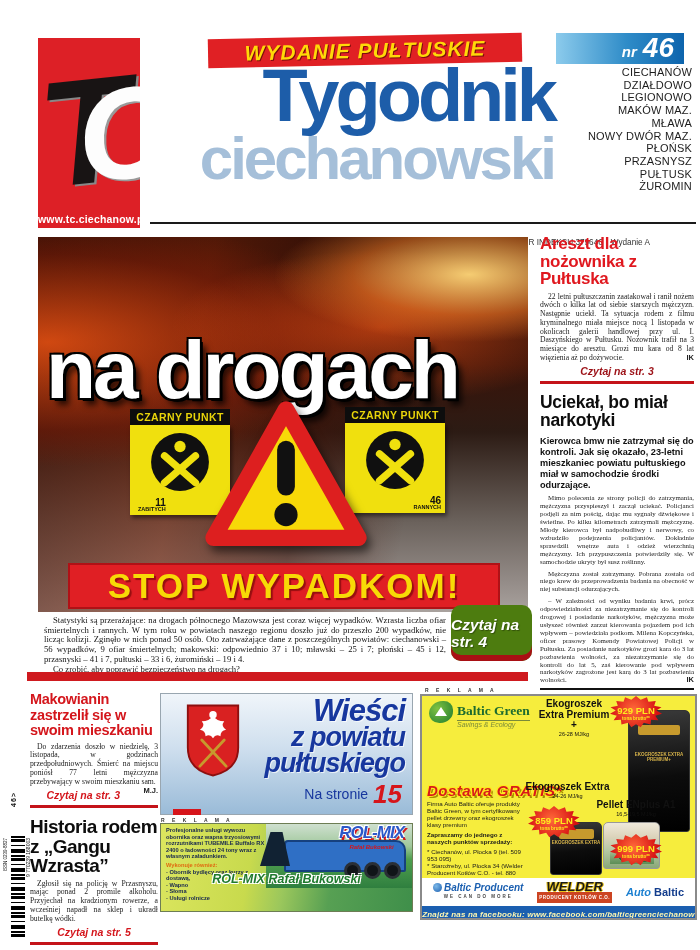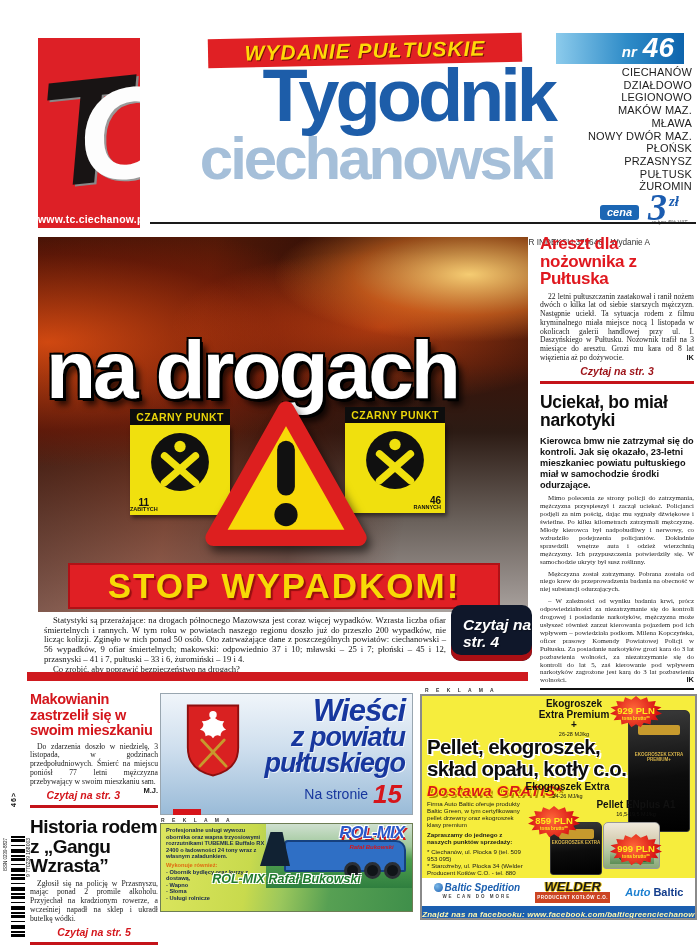--- a/index.html
+++ b/index.html
@@ -64,35 +64,35 @@
   .sign { position:absolute; width:100px; }
   .sign.left  { left:92px;  top:172px; }
   .sign.right { left:307px; top:170px; }
   .sign-label { height:16px; background:#0d0d0d; color:#e8d40a; font-size:10.5px; font-weight:bold;
     display:flex; align-items:center; justify-content:center; letter-spacing:.4px; }
   .sign-body { position:relative; height:90px; background:#f0e00e; box-shadow:2px 3px 4px rgba(0,0,0,.5); }
   .sign-body svg { position:absolute; left:50%; top:6px; transform:translateX(-50%); }
   .sign-num { position:absolute; bottom:2px; color:#111; line-height:7px; font-weight:bold; }
   .sign-num .n { font-size:10px; display:block; }
   .sign-num .c { font-size:5.5px; display:block; }
-  .sign.left  .sign-num { left:0; text-align:center; }
+  .sign.left  .sign-num { left:8px; text-align:right; }
   .sign.right .sign-num { right:4px; text-align:right; }
   .triangle { left:166px; top:152px; width:164px; height:172px; filter:drop-shadow(4px 6px 5px rgba(0,0,0,.55)); }
   .stop-banner { left:30px; top:326px; width:432px; height:46px; background:#e01f24;
     border:2px solid #b01116; display:flex; align-items:center; justify-content:center;
     color:#f8da06; font-weight:bold; font-size:35px; letter-spacing:2px;
     text-shadow:2px 2px 1px rgba(90,0,0,.55); }
 
   
   .stats { left:44px; top:616px; width:402px; font-family:"Liberation Serif", serif;
     font-size:8.7px; line-height:9.7px; text-align:justify; color:#151515; }
   .stats p { text-indent:9px; }
-  .read-badge { background:#0f172a; border-radius:10px; color:#fff; font-style:italic; font-weight:bold;
+  .read-badge { background:#4d7c0f; border-radius:10px; color:#fff; font-style:italic; font-weight:bold;
     display:flex; flex-direction:column; align-items:center; justify-content:center;
-    box-shadow:inset 0 -6px 0 #a90f14; text-shadow:1px 1px 1px rgba(0,0,0,.35);padding-left:12px; }
+    box-shadow:inset 0 -6px 0 #a90f14; text-shadow:1px 1px 1px rgba(0,0,0,.35); }
   .read4 { left:451px; top:605px; width:81px; height:56px; font-size:15.5px; line-height:17px; }
   .lead-redbar { left:27px; top:672px; width:501px; height:9px; background:#cf1a1f; }
 
   
   .rcol { left:540px; top:235px; width:154px; height:452px; overflow:hidden; }
   .head-red   { color:#e0181f; font-size:17px; line-height:17.5px; font-weight:bold; letter-spacing:-.3px; }
   .head-black { color:#0d0d0d; font-size:17.5px; line-height:18px; font-weight:bold; letter-spacing:-.3px; }
   .body-serif { font-family:"Liberation Serif", serif; font-size:7.6px; line-height:8.8px;
     text-align:justify; color:#222; margin-top:5px; text-indent:8px; }
   .body-serif.small { font-size:6.9px; line-height:7.9px; margin-top:4px; }
@@ -266,26 +266,20 @@
   <div class="abs info-line">
     <span>UKAZUJE SIĘ OD 1979 ROKU</span>
     <b>NR 46</b>
     <span>(2081)</span>
     <b>12 LISTOPADA 2019 R.</b>
     <span>NAKŁAD 14 300 EGZ.</span>
     <span>NR INDEKSU 379646</span>
     <span>Wydanie A</span>
   </div>
 
-  <div class="abs price">
-    <span class="cena">cena</span>
-    <span class="price-num">3</span>
-    <span class="price-zl">zł</span>
-    <span class="price-vat">w tym 5% VAT</span>
-  </div>
 
   <div class="abs header-rule"></div>
 
   <div class="abs photo">
     <div class="headline l2">na drogach</div>
 
     <div class="sign left">
       <div class="sign-label">CZARNY PUNKT</div>
       <div class="sign-body">
         <svg width="62" height="62" viewBox="0 0 60 60">
@@ -421,38 +415,41 @@
       <div class="orange">Wykonuje również:</div>
       <div>- Obornik bydlęcy oraz kurzy z dostawą,</div>
       <div>- Wapno</div>
       <div>- Słoma</div>
       <div>- Usługi rolnicze</div>
     </div>
     <div class="rm-owner">ROL-MIX Rafał Bukowski</div>
   </div>
 
   <div class="abs baltic">
+    <div class="bg-logo">
+      <span class="leaf"></span>
+      <span>
+        <span class="bg-name">Baltic Green</span>
+        <div class="bg-sub">Savings &amp; Ecology</div>
+      </span>
+    </div>
 
     <div class="bprod bp1">
       <div class="pname">Ekogroszek Extra Premium +</div>
       <div class="pspec">26-28 MJ/kg</div>
     </div>
     <div class="star star1">
       <span class="pr">929 PLN</span>
       <span class="un">tona brutto**</span>
     </div>
     <div class="bag bag1">
       <div class="gold"></div>
       <div class="glabel">EKOGROSZEK EXTRA PREMIUM+</div>
     </div>
 
-    <div class="b-headline">
-      <div>Pellet, ekogroszek,</div>
-      <div>skład opału, kotły c.o.</div>
-    </div>
     <div class="b-delivery">Dostawa GRATIS*</div>
 
     <div class="bprod bp2">
       <div class="pname">Ekogroszek Extra</div>
       <div class="pspec">24-26 MJ/kg</div>
     </div>
     <div class="star star2">
       <span class="pr">859 PLN</span>
       <span class="un">tona brutto**</span>
     </div>
@@ -480,21 +477,21 @@
       <div class="pname">Pellet ENplus A1</div>
       <div class="pspec">16,5-19,5 MJ/kg</div>
     </div>
     <div class="star star3">
       <span class="pr">999 PLN</span>
       <span class="un">tona brutto**</span>
     </div>
 
     <div class="b-logos">
       <div class="lg-baltic">
-        <span class="globe"></span><span>Baltic Spedition</span>
+        <span class="globe"></span><span>Baltic Producent</span>
         <small>WE CAN DO MORE</small>
       </div>
       <div class="lg-welder">
         <span>WELDER</span>
         <small>PRODUCENT KOTŁÓW C.O.</small>
       </div>
       <div class="lg-auto">
         <span class="sw">Auto</span>
         <span>Baltic</span>
       </div>

